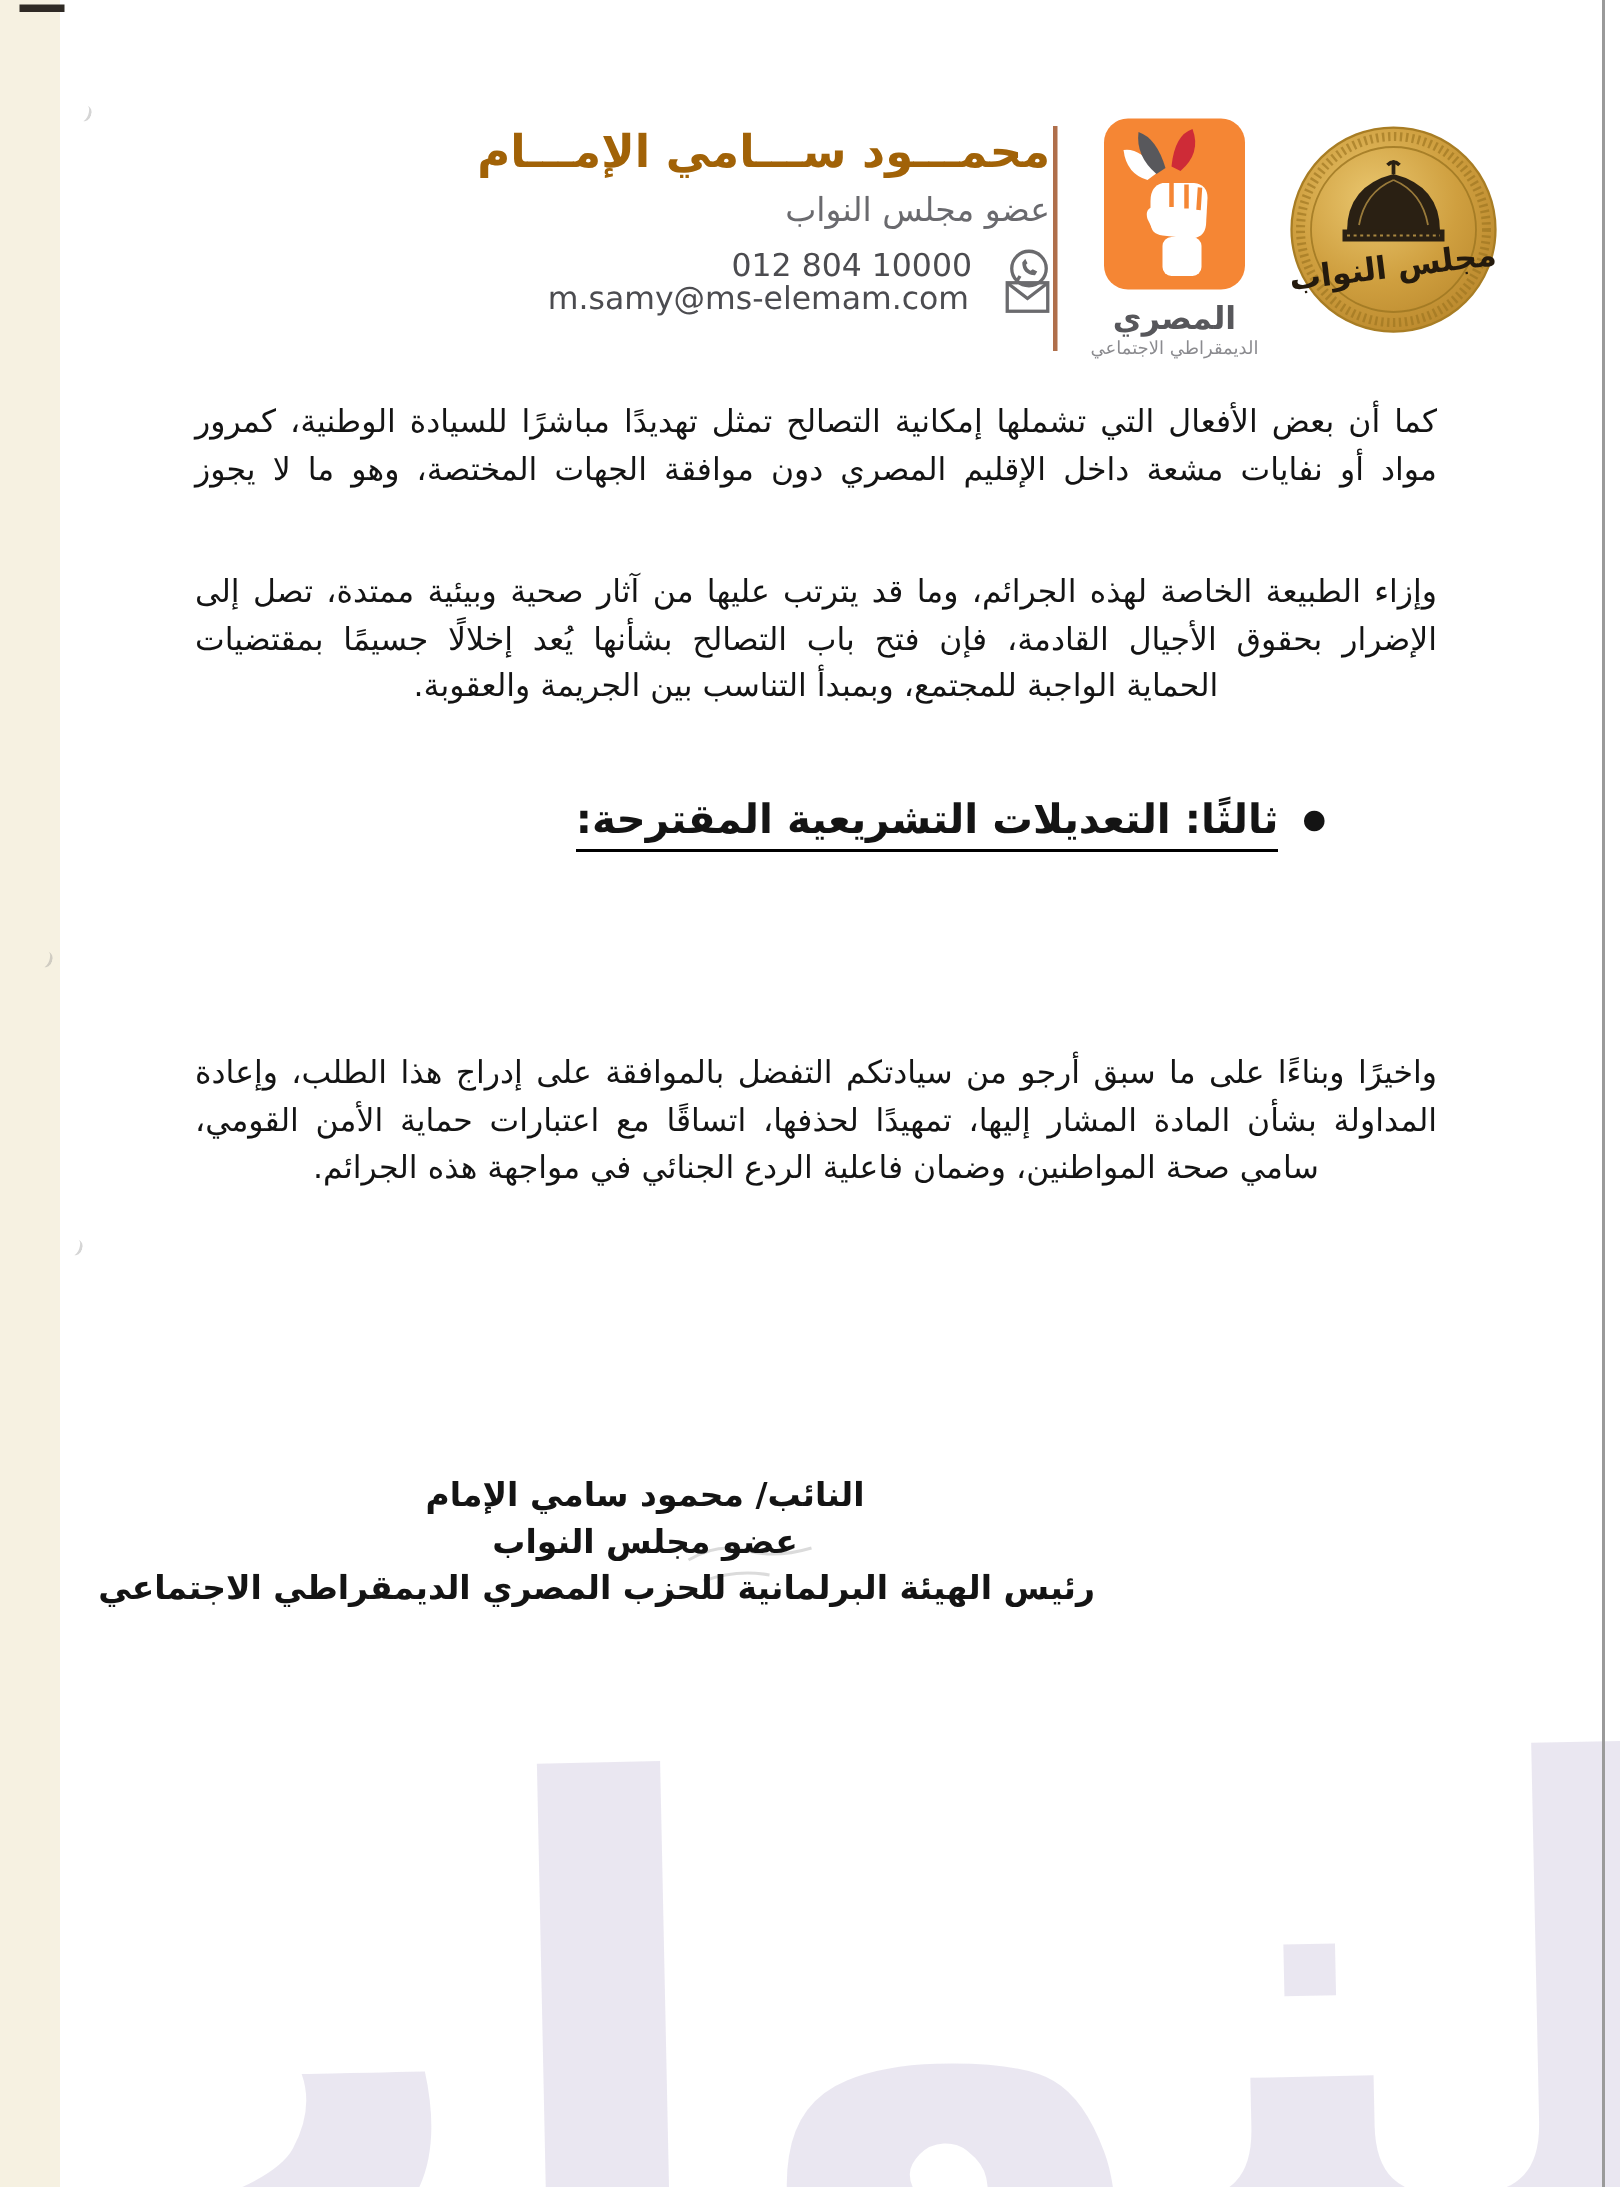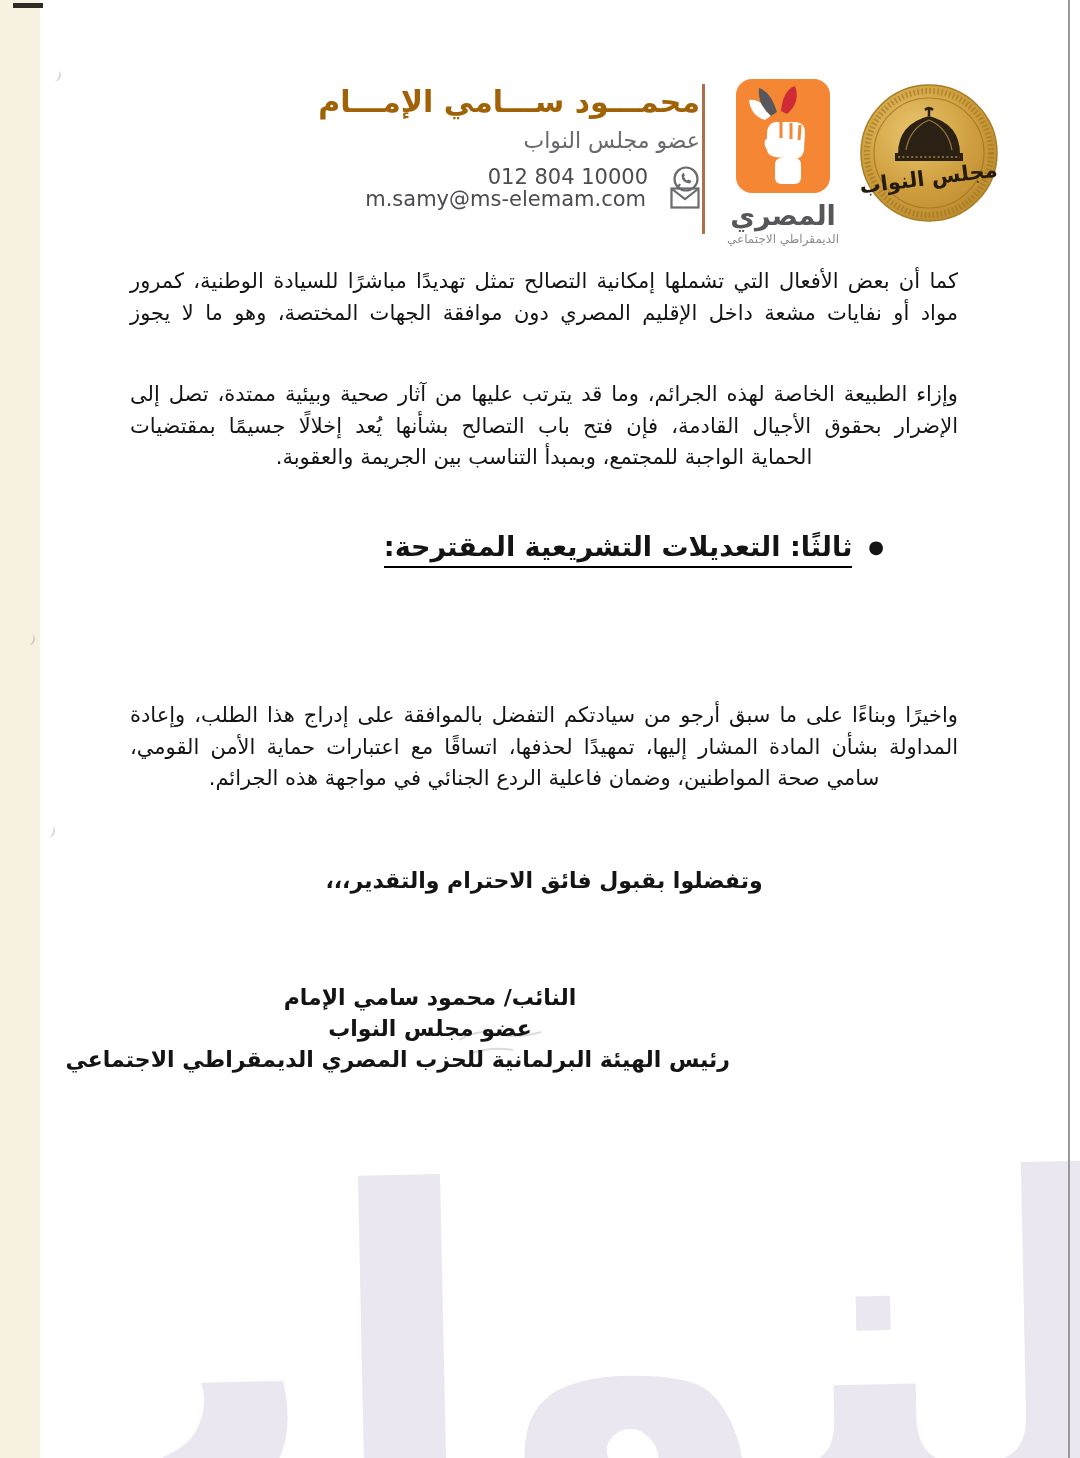--- a/index.html
+++ b/index.html
@@ -29,21 +29,21 @@
   .hdr-name{position:absolute;top:84px;right:380px;z-index:2;
     font-size:30px;font-weight:bold;color:#a16207;direction:rtl;white-space:nowrap;}
   .hdr-member{position:absolute;top:128px;right:380px;z-index:2;
     font-size:22px;color:#6a6a6e;direction:rtl;white-space:nowrap;}
   .hdr-row{position:absolute;right:380px;z-index:2;display:flex;align-items:flex-start;gap:24px;}
   .hdr-row.phone{top:165px;}
   .hdr-row.email{top:187px;}
   .hdr-row span{font-size:21px;color:#4c4c50;direction:ltr;}
   .hdr-divider{position:absolute;left:702px;top:84px;width:3px;height:150px;background:#b06f4b;z-index:2;}
   .party{position:absolute;left:724px;top:78px;width:118px;z-index:2;text-align:center;}
-  .party .p1{font-size:27px;font-weight:bold;color:#57575b;margin-top:2px;direction:rtl;}
+  .party .p1{font-size:21px;font-weight:bold;color:#57575b;margin-top:2px;direction:rtl;}
   .party .p2{font-size:12px;color:#8b8b8f;direction:rtl;margin-top:1px;}
   .seal{position:absolute;left:858px;top:82px;z-index:2;}
   
   .para{position:absolute;left:130px;width:828px;z-index:2;direction:rtl;}
   .line{font-size:21px;line-height:31.5px;white-space:nowrap;text-align:justify;text-align-last:justify;}
   .line.center{text-align:center;text-align-last:center;}
   .p1{top:266px;} .p2{top:379px;} .p3{top:688px;margin-top:12px;}
   .heading{position:absolute;right:196px;top:532px;z-index:2;direction:rtl;
     display:flex;align-items:flex-start;gap:16px;}
   .heading .bullet{font-size:18px;line-height:30px;}
@@ -152,21 +152,20 @@
     <span class="txt">ثالثًا: التعديلات التشريعية المقترحة:</span>
   </div>
 
 
   <div class="para p3">
     <div class="line">واخيرًا وبناءًا على ما سبق أرجو من سيادتكم التفضل بالموافقة على إدراج هذا الطلب، وإعادة</div>
     <div class="line">المداولة بشأن المادة المشار إليها، تمهيدًا لحذفها، اتساقًا مع اعتبارات حماية الأمن القومي،</div>
     <div class="line center">سامي صحة المواطنين، وضمان فاعلية الردع الجنائي في مواجهة هذه الجرائم.</div>
   </div>
 
-  <div class="closing">وتفضلوا بقبول فائق الاحترام والتقدير،،،</div>
 
   <svg class="sig-scribble" width="90" height="34" viewBox="0 0 90 34">
     <path d="M4 14 q20-12 40-6 q18 5 42-2 M14 28 q22-8 44-4" fill="none" stroke="#9b9b9b" stroke-width="2"></path>
   </svg>
 
   <div class="signature">
     <div>النائب/ محمود سامي الإمام</div>
     <div>عضو مجلس النواب</div>
     <div>رئيس الهيئة البرلمانية للحزب المصري الديمقراطي الاجتماعي</div>
   </div>

